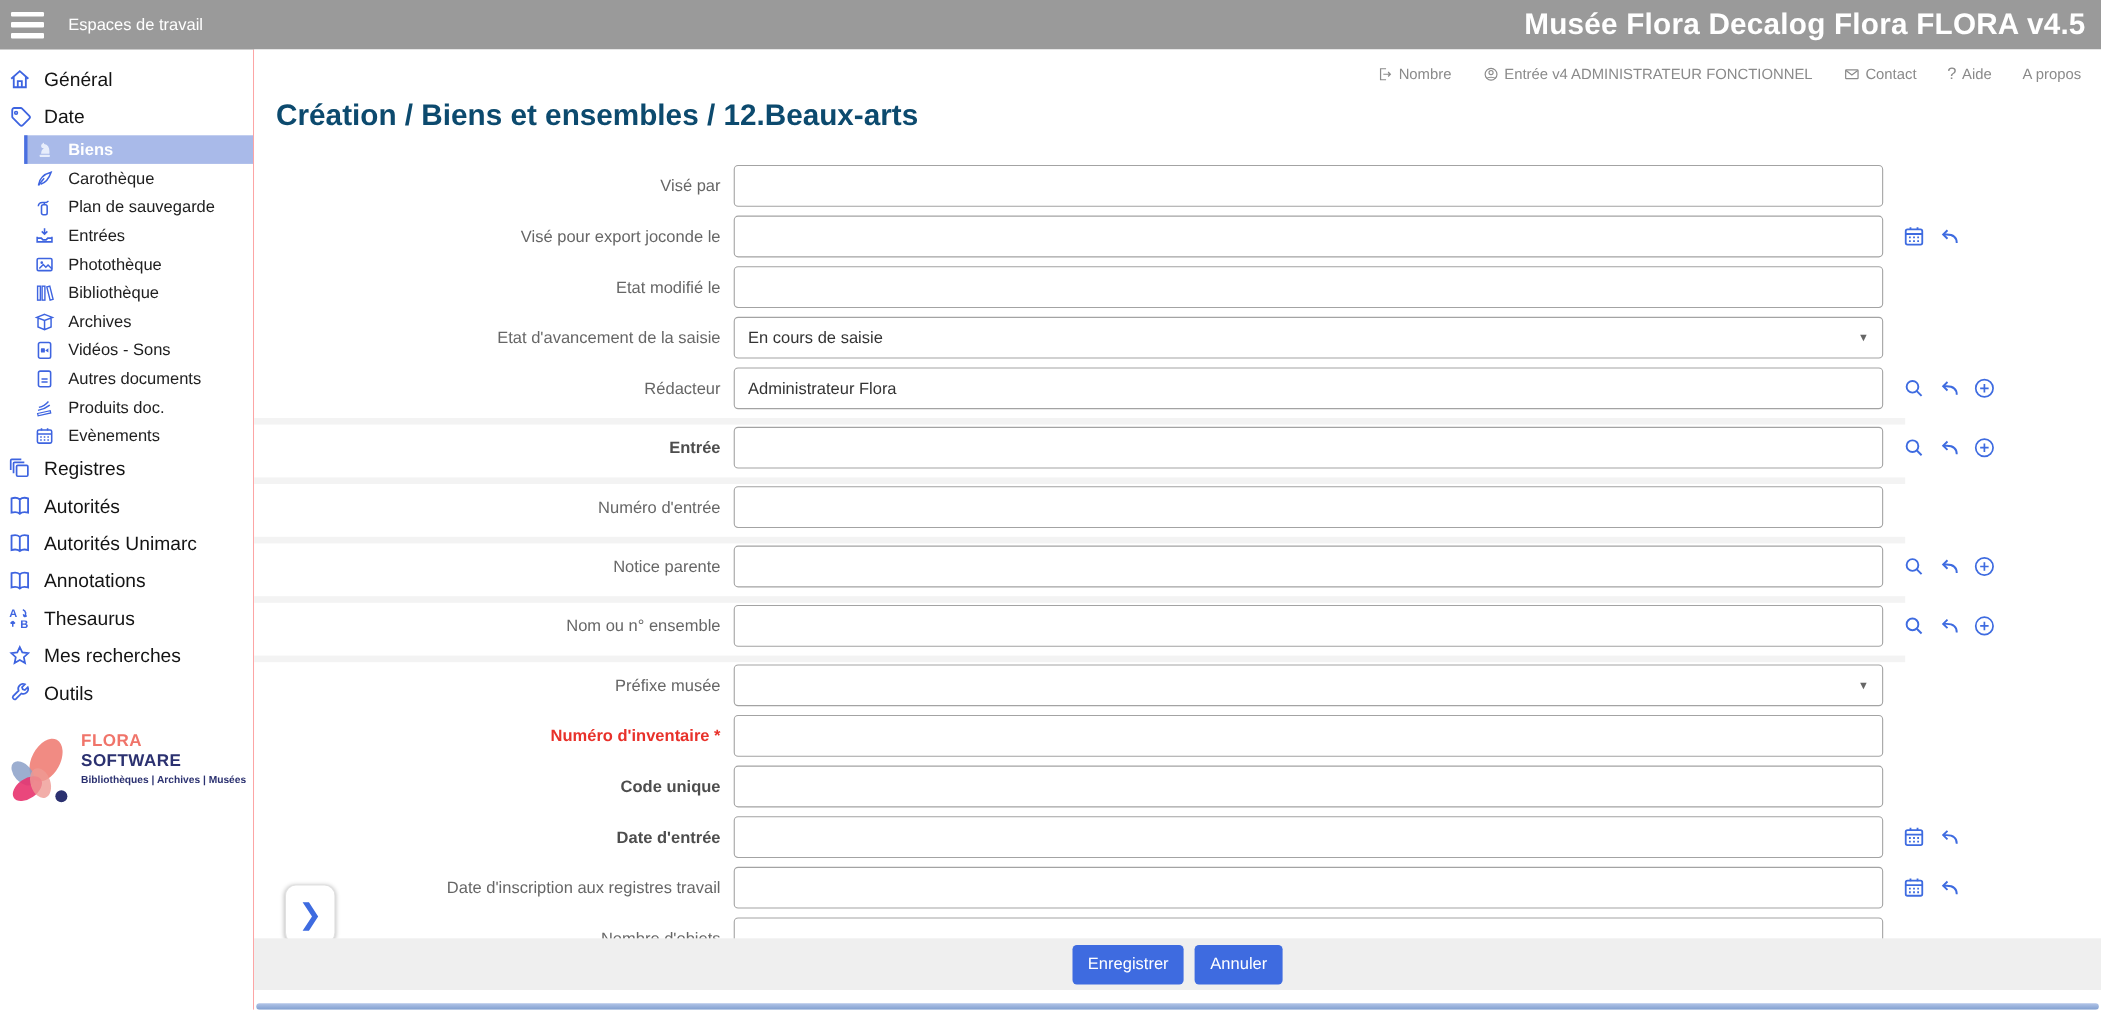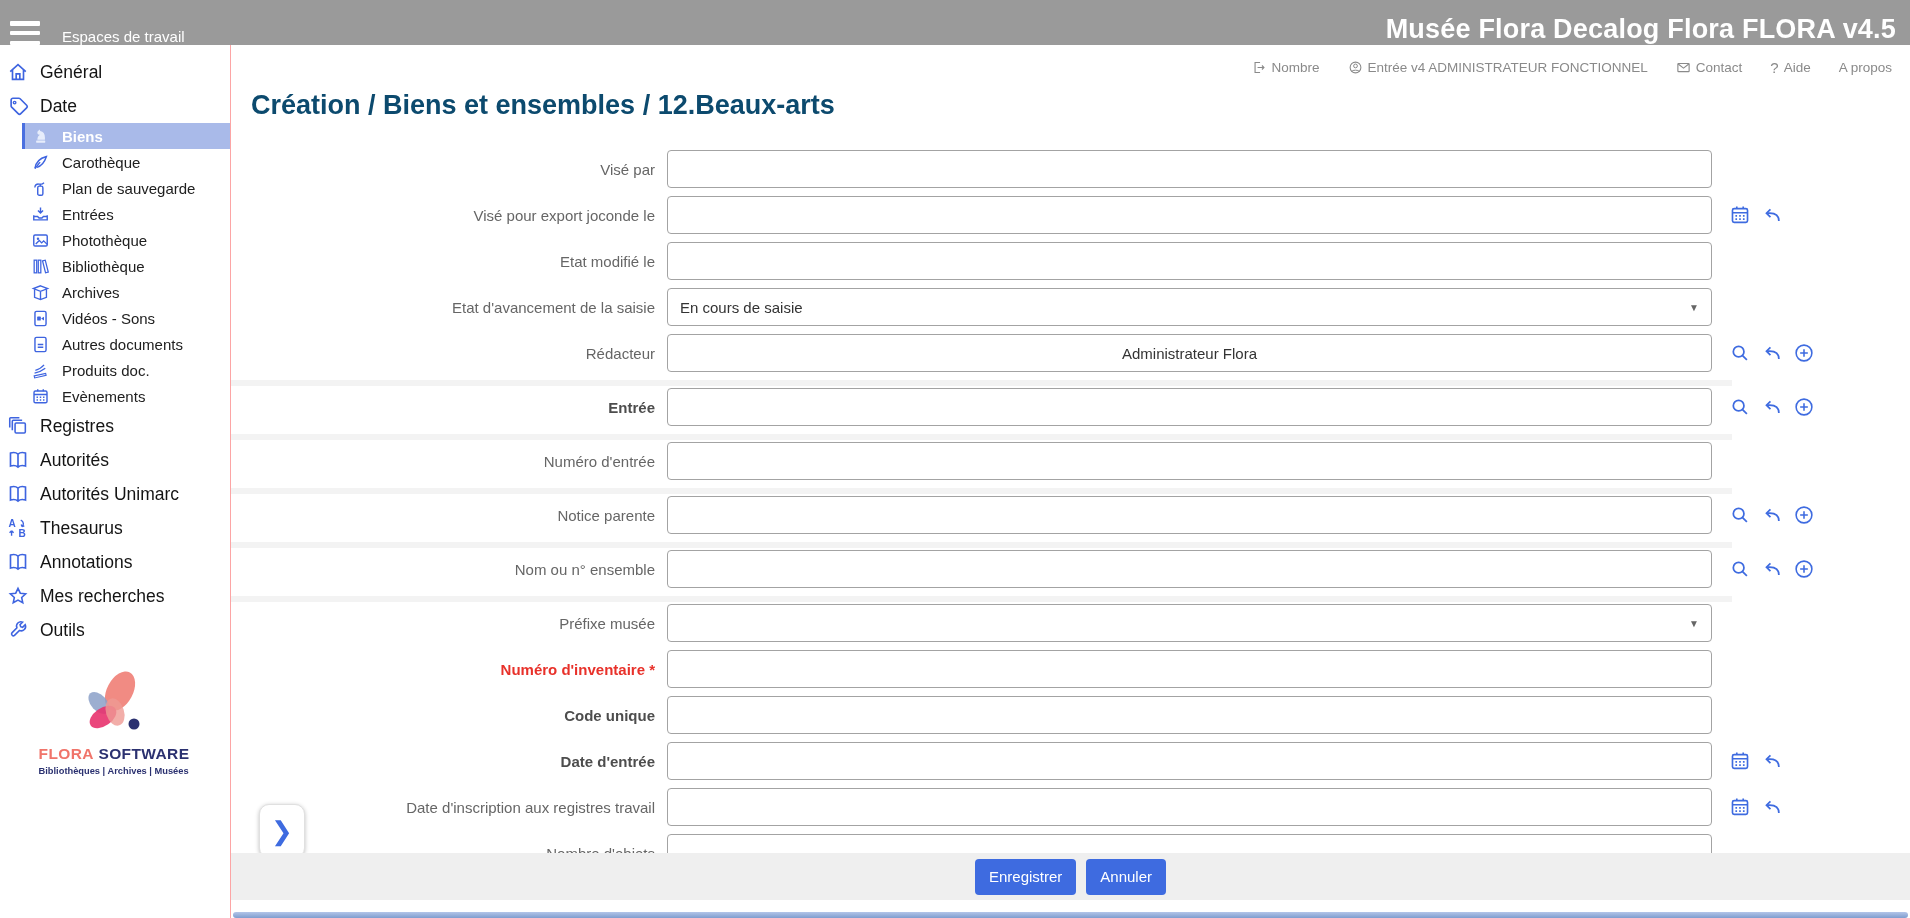--- a/index.html
+++ b/index.html
@@ -1,61 +1,61 @@
 <!DOCTYPE html>
 <html><head>
 <meta charset="utf-8">
 <style>
   * { margin:0; padding:0; box-sizing:border-box; }
   html,body { width:1910px; height:918px; overflow:hidden; background:#fff;
     font-family:"Liberation Sans", sans-serif; }
 
   
-  .topbar { height:45px; background:#9a9a9a; display:flex; align-items:flex-end; position:relative; }
+  .topbar { height:45px; background:#9a9a9a; display:flex; align-items:center; position:relative; }
   .hamburger { width:30px; height:24px; margin-left:10px; display:flex; flex-direction:column;
     justify-content:space-between; cursor:pointer; }
   .hamburger span { display:block; height:4.5px; background:#fff; border-radius:1px; }
   .tb-label { color:#fff; font-size:15px; margin-left:22px; }
   .tb-title { position:absolute; right:14px; color:#fff; font-size:27px; font-weight:bold; letter-spacing:.2px; }
 
   
   .shell { display:flex; height:873px; }
   .sidebar { width:231px; border-right:1px solid #fca5a5; padding-top:10px; display:flex; flex-direction:column; }
   .nav-item { display:flex; align-items:center; gap:10px; cursor:pointer; color:#141414; }
   .nav-item.lvl1 { font-size:17.5px; padding:6px 6px 6px 6px; }
   .nav-item.lvl2 { font-size:15px; padding:3.5px 0 3.5px 6px; margin-left:22px; color:#202020; }
   .nav-ico { color:#3e64e0; display:inline-flex; width:24px; justify-content:center; flex:none; }
   .nav-item.lvl1 .nav-ico svg { width:22px; height:22px; }
   .nav-item.lvl2 .nav-ico svg { width:19px; height:19px; }
   .nav-item.selected { background:#a9bae9; color:#fff; font-weight:bold; position:relative; }
   .nav-item.selected .nav-ico { color:#e7edfb; }
   .sel-accent { position:absolute; left:0; top:0; bottom:0; width:3px; background:#4a6fe0; }
 
-  .logo { margin:18px 6px 0 4px; display:flex; align-items:center; gap:6px;flex-direction:column; }
+  .logo { margin:18px 6px 0 4px; display:flex; gap:6px; }
   .logo-flora { color:#f0746a; font-weight:bold; font-size:15.5px; letter-spacing:.4px; }
   .logo-soft { color:#2b3170; font-weight:bold; font-size:15.5px; letter-spacing:.4px; }
   .logo-tag { color:#2b3170; font-weight:bold; font-size:9.3px; margin-top:3px; }
 
   
   .main { flex:1; position:relative; background:#fff; }
   .content { position:absolute; top:0; left:0; right:0; bottom:53px; overflow:hidden; }
   .utility { display:flex; justify-content:flex-end; align-items:center; gap:28px;
     padding:14px 18px 0 0; color:#8a8a8a; font-size:13.5px; }
   .u-item { display:flex; align-items:center; gap:5px; cursor:pointer; }
   .u-item svg { width:15px; height:15px; }
   .u-q { font-size:15px; }
   .page-title { font-size:27px; font-weight:700; color:#0c4a6e; margin:14px 0 0 20px; }
 
   .form { margin-top:29px; }
   .form-row { display:flex; align-items:center; margin:0 0 8px 0; padding-left:20px; height:38px; }
   .f-label { width:416px; padding-right:12px; text-align:right; font-size:15px; color:#666; flex:none; }
   .f-label.bold { font-weight:bold; color:#4d4d4d; }
   .f-label.required { font-weight:bold; color:#e8312a; }
   .f-input, .f-select { width:1045px; height:38px; border:1px solid #a3a3a3; border-radius:4px;
-    font-size:15px; color:#333; padding:0 12px; background:#fff; font-family:"Liberation Sans",sans-serif;text-align:center; }
+    font-size:15px; color:#333; padding:0 12px; background:#fff; font-family:"Liberation Sans",sans-serif; }
   .f-select { display:flex; align-items:center; justify-content:space-between; cursor:pointer; }
   .caret { color:#666; font-size:10px; }
   .f-icons { display:flex; align-items:center; gap:10px; margin-left:17px; color:#3e6be0; }
   .ico { background:none; border:none; color:#3e6be0; cursor:pointer; display:inline-flex; padding:0; }
   .ico svg { width:22px; height:22px; }
   .row-band { height:6px; background:#f3f3f3; margin:1px 178px 2px 0; }
 
   .expander { position:absolute; left:28px; bottom:60px; width:46px; height:54px; background:#fff;
     border:1px solid #e0e0e0; border-radius:10px; box-shadow:0 1px 4px rgba(0,0,0,.25);
     color:#3e6be0; font-size:26px; cursor:pointer; display:flex; align-items:center; justify-content:center; }
@@ -313,32 +313,32 @@
       <span class="nav-ico">
           <svg viewBox="0 0 24 24">
             <use href="#i-book"></use>
           </svg>
         </span>
       <span>Autorités Unimarc</span>
     </div>
     <div class="nav-item lvl1">
       <span class="nav-ico">
           <svg viewBox="0 0 24 24">
+            <use href="#i-book"></use>
+          </svg>
+        </span>
+      <span>Annotations</span>
+    </div>
+    <div class="nav-item lvl1">
+      <span class="nav-ico">
+          <svg viewBox="0 0 24 24">
             <use href="#i-thes"></use>
           </svg>
         </span>
       <span>Thesaurus</span>
-    </div>
-    <div class="nav-item lvl1">
-      <span class="nav-ico">
-          <svg viewBox="0 0 24 24">
-            <use href="#i-book"></use>
-          </svg>
-        </span>
-      <span>Annotations</span>
     </div>
     <div class="nav-item lvl1">
       <span class="nav-ico">
           <svg viewBox="0 0 24 24">
             <use href="#i-star"></use>
           </svg>
         </span>
       <span>Mes recherches</span>
     </div>
     <div class="nav-item lvl1">

